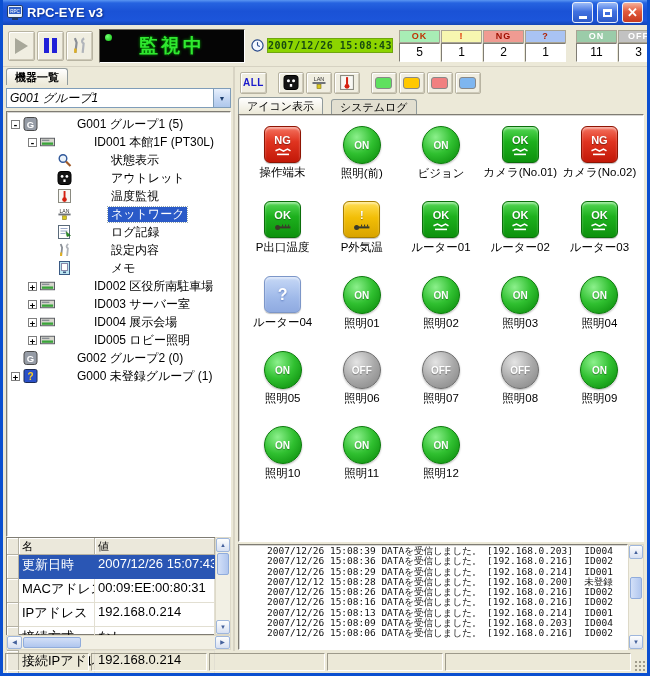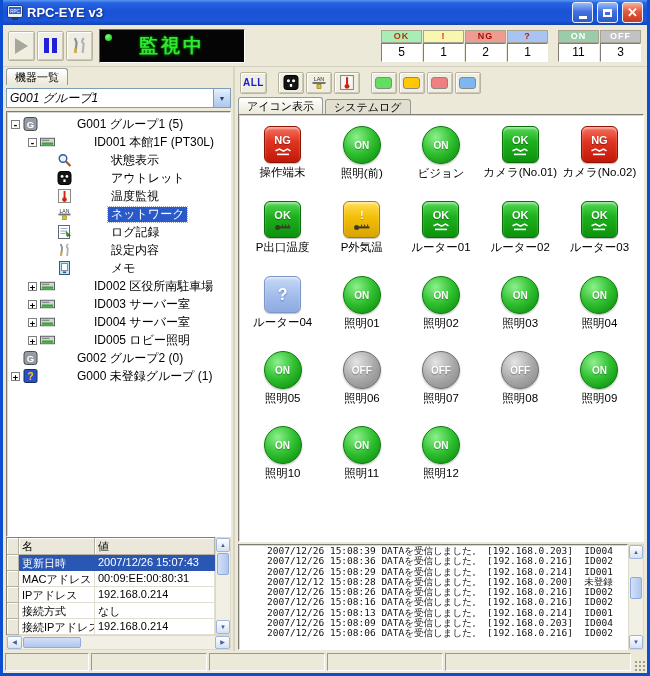--- a/index.html
+++ b/index.html
@@ -38,24 +38,24 @@
   .counters{margin-left:auto;display:flex;gap:1px;align-items:flex-start;padding-right:1px;}
   .cnt{width:41px;flex:none;}
   .cnt-gap{margin-left:9px;}
   .cnt-h{height:13px;border:1px solid #A8A494;font:bold 9px/11px "Liberation Sans",sans-serif;text-align:center;letter-spacing:1px;}
   .cnt-v{height:19px;background:#FFF;border:1px solid;border-color:#7F7C73 #FFF #FFF #7F7C73;
     font:12px/17px "Liberation Sans",sans-serif;text-align:center;color:#000;}
   
   .main{flex:1;display:flex;min-height:0;}
   .left{width:232px;flex:none;display:flex;flex-direction:column;padding:1px 2px 0 3px;border-right:2px solid #D8D4C4;min-height:0;}
   .right{flex:1;min-width:0;display:flex;flex-direction:column;padding:2px 3px 0 3px;min-height:0;}
-  .tabstrip{flex:none;display:flex;align-items:flex-end;}
+  .tabstrip{flex:none;display:flex;align-items:flex-end;font-weight:bold;}
   .tab{padding:0 8px;font-size:11px;line-height:16px;height:17px;background:linear-gradient(#FFFFFF,#ECE9D8);
     border:1px solid #919B9C;border-bottom:none;border-radius:3px 3px 0 0;white-space:nowrap;}
-  .tab.inactive{height:15px;line-height:14px;background:#E2DFD0;margin-left:2px;}
+  .tab.inactive{height:15px;line-height:14px;background:#E2DFD0;margin-left:8px;}
   .combo{height:20px;flex:none;margin:3px 0;border:1px solid #7F9DB9;background:#FFF;display:flex;align-items:center;font-size:12px;}
   .combo-text{padding-left:3px;flex:1;white-space:nowrap;overflow:hidden;font-style:italic;}
   .combo-btn{width:17px;height:100%;flex:none;background:linear-gradient(180deg,#E8F0FC,#C2D5F2 60%,#AFC8EC);
     border-left:1px solid #7F9DB9;font-size:7px;color:#1C3E6E;display:flex;align-items:center;justify-content:center;}
   .sunken{background:#FFF;border:1px solid;border-color:#7F7C73 #FFF #FFF #7F7C73;box-shadow:inset 1px 1px 0 rgba(90,90,80,.25);}
   
   .tree{flex:1;min-height:0;overflow:hidden;padding:3px 0 0 1px;font-size:12px;}
   .trow{display:flex;align-items:center;height:18px;white-space:nowrap;}
   .tind{flex:none;}
   .ttog{flex:none;width:9px;height:9px;border:1px solid #7E7E7E;background:#FFF;
@@ -67,21 +67,21 @@
   .tsel{background:#2A5AC8;color:#FFF;outline:1px dotted #9AA;}
   
   .ptable-wrap{flex:none;height:98px;display:flex;}
   .ptable{flex:1;min-width:0;display:flex;flex-direction:column;background:#FFF;border:1px solid #7F7C73;border-right:none;}
   .phead{display:flex;height:17px;flex:none;}
   .ph{background:#EBE8DB;border-right:1px solid #B5B2A4;border-bottom:1px solid #B5B2A4;
     box-shadow:inset 1px 1px 0 #FFF;font-size:11px;padding:1px 3px;}
   .pc0{width:12px;flex:none;padding:0;}
   .pc1{width:76px;flex:none;}
   .pc2{flex:1;min-width:0;}
-  .prow{display:flex;height:16px;flex:none;font-size:11px;}
+  .prow{display:flex;height:24px;flex:none;font-size:13px;}
   .prow .pc0{background:#EBE8DB;border-right:1px solid #B5B2A4;border-bottom:1px solid #B5B2A4;box-shadow:inset 1px 1px 0 #FFF;}
   .prow .pc1,.prow .pc2{padding:1px 3px;border-right:1px solid #E2DFD2;border-bottom:1px solid #E2DFD2;white-space:nowrap;overflow:hidden;}
   .psel .pc1,.psel .pc2{background:#2A56B4;color:#FFF;border-color:#2A56B4;}
   
   .vscroll{width:16px;flex:none;background:#F2F0E4;border:1px solid #DDD9C8;display:flex;flex-direction:column;}
   .sbtn{height:14px;flex:none;background:linear-gradient(180deg,#FEFEFD,#D7E0F2);border:1px solid #9EB6DC;border-radius:2px;
     font-size:6px;line-height:12px;text-align:center;color:#44619C;}
   .sthumb{height:22px;flex:none;margin:1px;background:linear-gradient(90deg,#D3E0F8,#B0C6EE);border:1px solid #90ACDC;border-radius:2px;}
   .strack{flex:1;}
   .logthumb{margin-top:18px;}
@@ -170,20 +170,30 @@
               <rect x="2.6" y="9.5" width="2" height="3.5" fill="#E0B020"></rect>
             </svg>
           </span>
         </button>
     </div>
     <div class="lcd">
       <span class="lcd-dot"></span>
       <span class="lcd-text">監視中</span>
     </div>
     <div class="times">
+      <div class="timerow">
+        <span class="clk-ico">
+            <svg viewBox="0 0 14 14">
+              <circle cx="7" cy="7" r="6" fill="#F4F8FF" stroke="#2A4A8A" stroke-width="1.3"></circle>
+              <line x1="7" y1="7" x2="7" y2="3.4" stroke="#2A4A8A" stroke-width="1.2"></line>
+              <line x1="7" y1="7" x2="9.6" y2="8.2" stroke="#2A4A8A" stroke-width="1.2"></line>
+            </svg>
+          </span>
+        <span class="timebox">2007/12/26 15:08:43</span>
+      </div>
     </div>
     <div class="counters">
         <div class="cnt">
           <div class="cnt-h" style="background:#A8EDB5;color:#C23000">OK</div>
           <div class="cnt-v">5</div>
         </div>
         <div class="cnt">
           <div class="cnt-h" style="background:#F7F7B0;color:#E03000">!</div>
           <div class="cnt-v">1</div>
         </div>
@@ -353,21 +363,21 @@
           <div class="trow">
             <span class="tind" style="width:20px"></span>
             <span class="ttog">+</span>
             <span class="tico">
               <svg viewBox="0 0 16 13">
                 <rect x="0.5" y="2.5" width="15" height="8" fill="#D6D6CE" stroke="#55585E"></rect>
                 <rect x="2" y="7" width="12" height="2.5" fill="#3AA43A"></rect>
                 <rect x="2" y="4" width="8" height="1.5" fill="#8A8F96"></rect>
               </svg>
             </span>
-            <span class="tlab">ID004 サーバー室</span>
+            <span class="tlab">ID004 展示会場</span>
           </div>
           <div class="trow">
             <span class="tind" style="width:20px"></span>
             <span class="ttog">+</span>
             <span class="tico">
               <svg viewBox="0 0 16 13">
                 <rect x="0.5" y="2.5" width="15" height="8" fill="#D6D6CE" stroke="#55585E"></rect>
                 <rect x="2" y="7" width="12" height="2.5" fill="#3AA43A"></rect>
                 <rect x="2" y="4" width="8" height="1.5" fill="#8A8F96"></rect>
               </svg>

